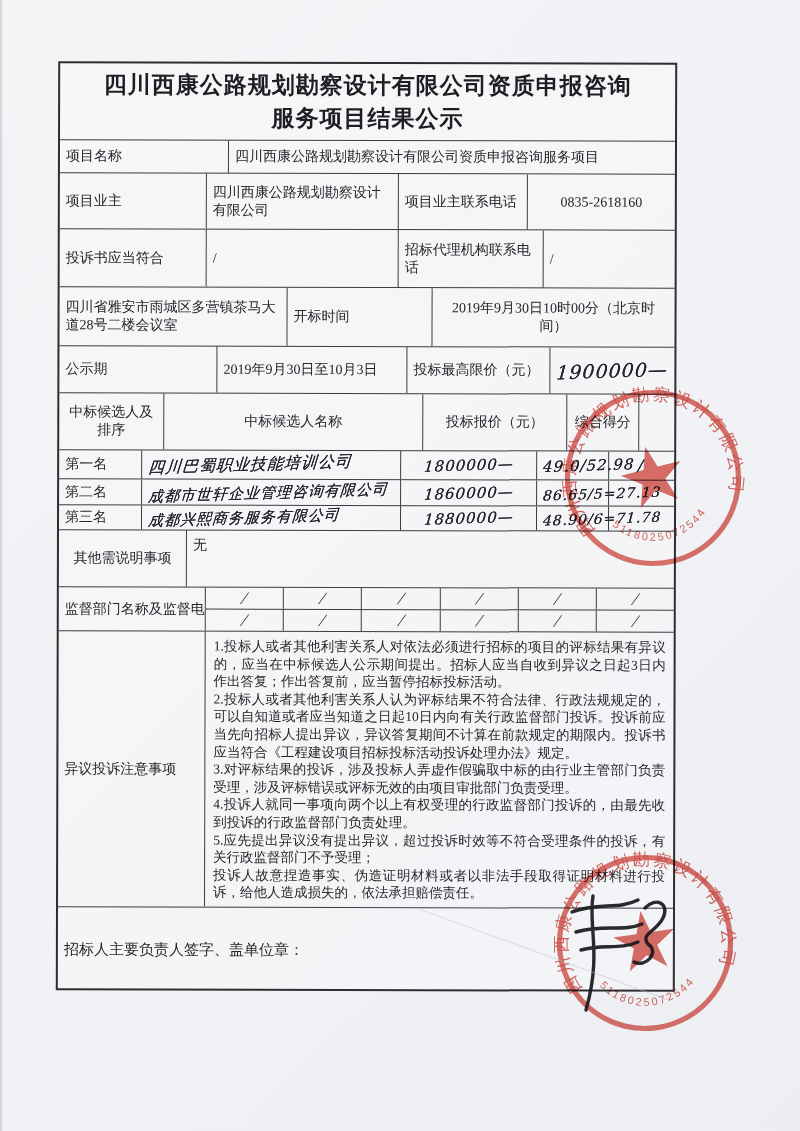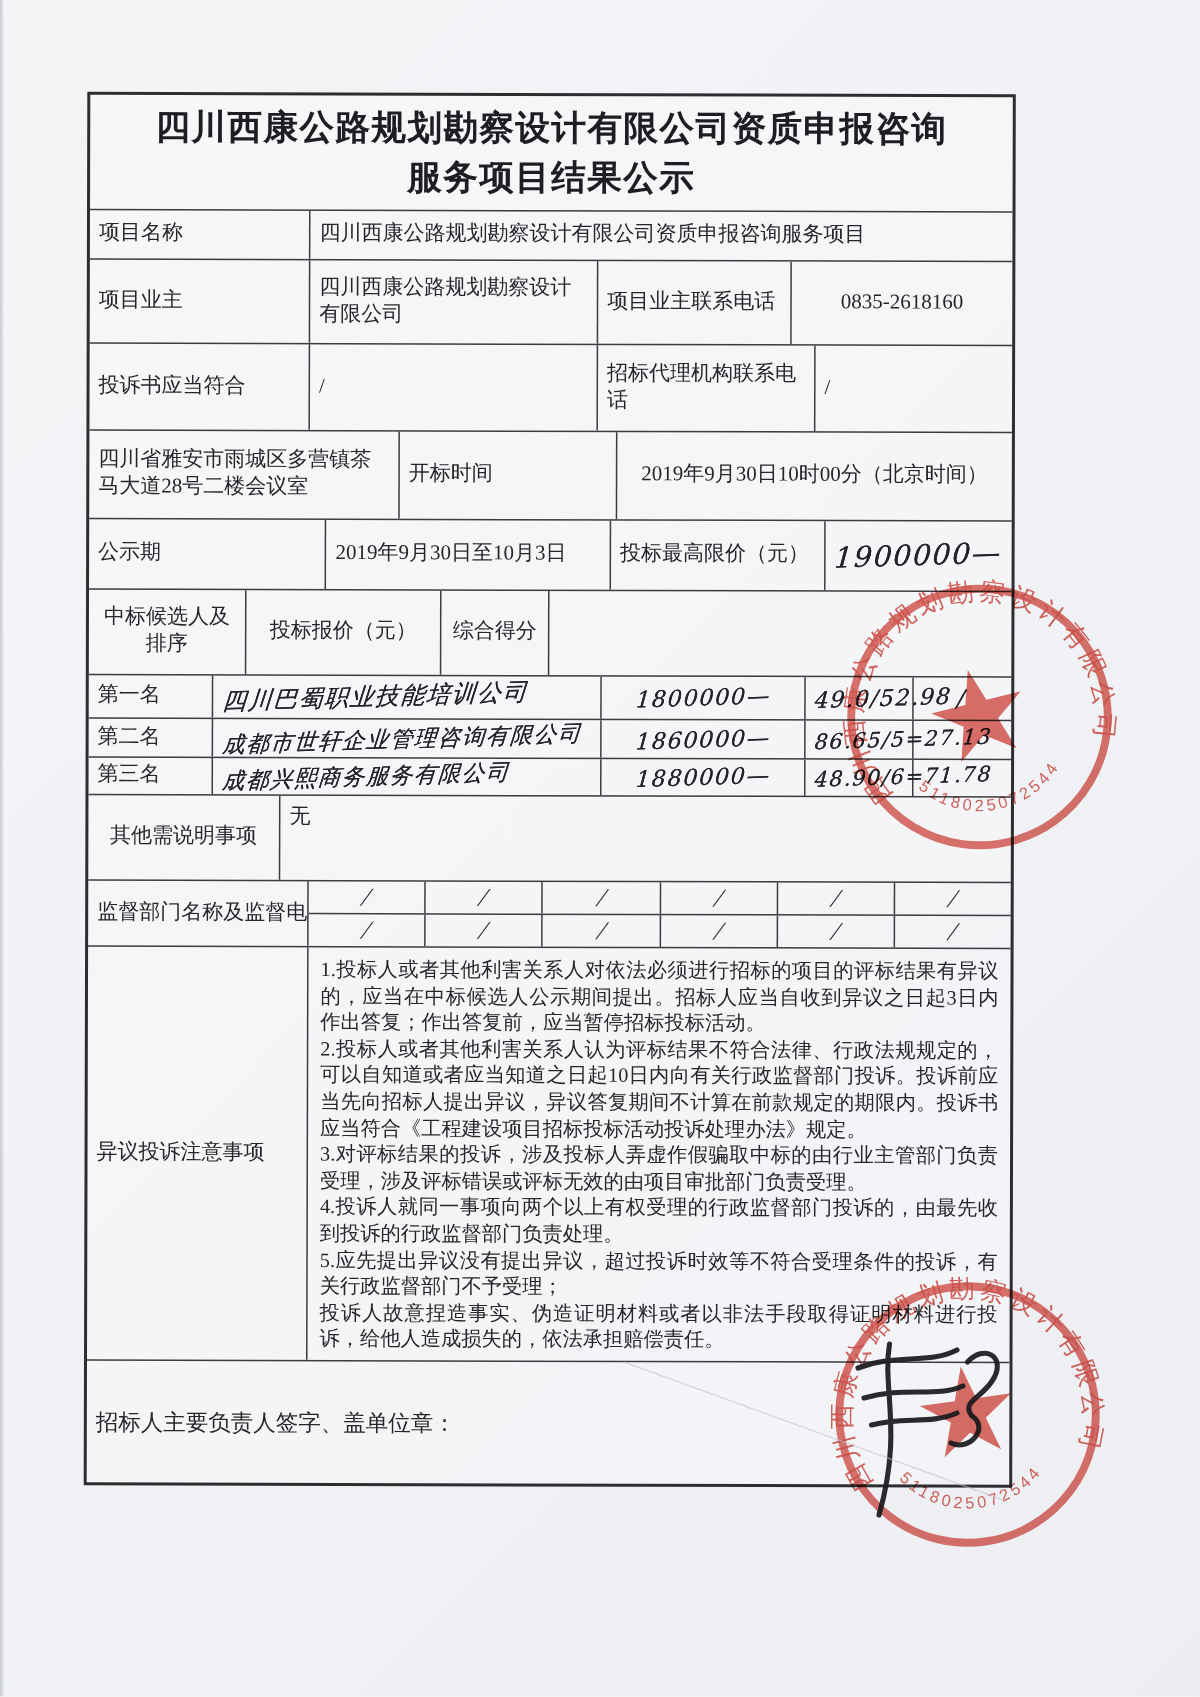--- a/index.html
+++ b/index.html
@@ -67,56 +67,57 @@
 <div class="paper">
 
   <div class="sheet">
 
     <div class="titleblock">
       <div>四川西康公路规划勘察设计有限公司资质申报咨询</div>
       <div>服务项目结果公示</div>
     </div>
 
     <div class="row" style="height:33px">
-      <div class="cell" style="width:147px">项目名称</div>
+      <div class="cell" style="width:169px">项目名称</div>
       <div class="cell" style="flex:1">四川西康公路规划勘察设计有限公司资质申报咨询服务项目</div>
     </div>
 
     <div class="row" style="height:56px">
       <div class="cell" style="width:147px">项目业主</div>
       <div class="cell" style="width:192px">四川西康公路规划勘察设计有限公司</div>
       <div class="cell" style="width:129px">项目业主联系电话</div>
       <div class="cell center" style="flex:1">0835-2618160</div>
     </div>
 
     <div class="row" style="height:58px">
       <div class="cell" style="width:147px">投诉书应当符合</div>
       <div class="cell" style="width:192px">/</div>
       <div class="cell" style="width:145px">招标代理机构联系电话</div>
       <div class="cell" style="flex:1">/</div>
     </div>
 
     <div class="row" style="height:59px">
-      <div class="cell" style="width:207px">四川省雅安市雨城区多营镇茶马大道28号二楼会议室</div>
+      <div class="cell" style="width:228px">四川省雅安市雨城区多营镇茶马大道28号二楼会议室</div>
       <div class="cell" style="width:145px">开标时间</div>
       <div class="cell center" style="flex:1">2019年9月30日10时00分（北京时间）</div>
     </div>
 
     <div class="row" style="height:47px">
       <div class="cell" style="width:160px">公示期</div>
       <div class="cell" style="width:192px">2019年9月30日至10月3日</div>
       <div class="cell" style="width:145px">投标最高限价（元）</div>
       <div class="cell" style="flex:1">
         <span class="hw" style="font-size:19px">1900000—</span>
       </div>
     </div>
 
     <div class="row" style="height:57px">
       <div class="cell center" style="width:105px">中标候选人及排序</div>
-      <div class="cell center" style="width:130px">投标报价（元）</div>
+      <div class="cell center" style="width:259px">中标候选人名称</div>
+      <div class="cell center" style="width:144px">投标报价（元）</div>
       <div class="cell center" style="width:72px">综合得分</div>
       <div class="cell" style="flex:1"></div>
     </div>
 
     <div class="row" style="height:29px">
       <div class="cell" style="width:83px">第一名</div>
       <div class="cell" style="width:259px;overflow:visible">
         <span class="hw" style="font-size:16px">四川巴蜀职业技能培训公司</span>
       </div>
       <div class="cell center" style="width:136px;overflow:visible">

